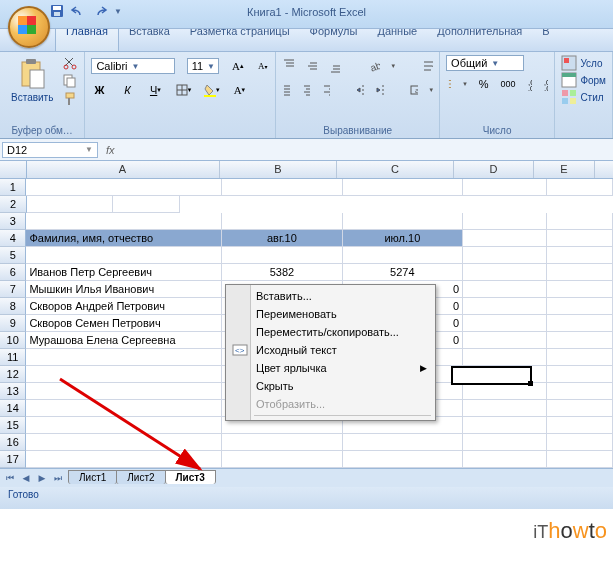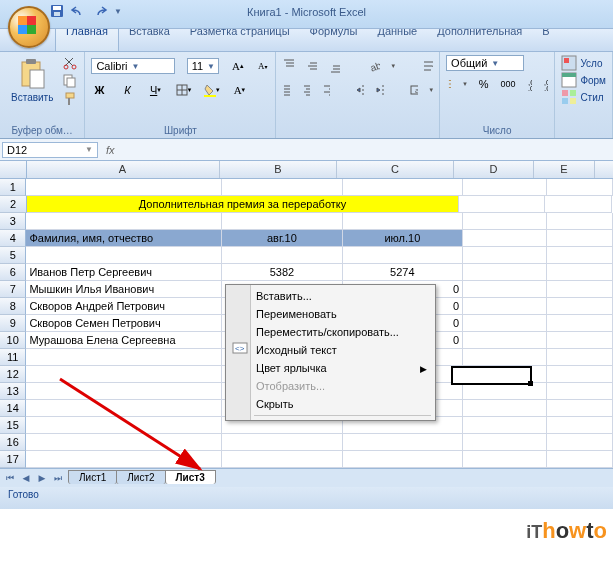--- a/index.html
+++ b/index.html
@@ -31,35 +31,35 @@
 .corner{position:absolute;left:0;top:0;width:26px;height:17px;background:linear-gradient(#f5f8fc,#d7e3f2);border-right:1px solid #9cb8d8;border-bottom:1px solid #9cb8d8}
 .rows{position:relative}
 .row{display:flex;height:17px}
 .row-h{width:26px;background:linear-gradient(#f5f8fc,#d7e3f2);border-right:1px solid #9cb8d8;border-bottom:1px solid #b8c8dc;text-align:center;font-size:11px;line-height:17px}
 .cell{border-right:1px solid #d0d7e5;border-bottom:1px solid #d0d7e5;padding:0 3px;font-size:11px;line-height:17px;overflow:hidden;white-space:nowrap}
 .yellow{background:#ffff00}
 .blue-h{background:#8aa8d0;color:#000}
 .sel-cell{position:absolute;border:2px solid #000;pointer-events:none;background:#fff}
 .sel-cell::after{content:"";position:absolute;right:-3px;bottom:-3px;width:5px;height:5px;background:#000}
 .ctx-menu{position:absolute;background:#f4f4f4;border:1px solid #868686;box-shadow:2px 2px 4px rgba(0,0,0,.3);padding:2px;z-index:20;font-size:11px}
-.ctx-item{padding:3px 24px 3px 28px;position:relative;display:flex;align-items:flex-end;color:#000}
+.ctx-item{padding:3px 24px 3px 28px;position:relative;display:flex;align-items:center;color:#000}
 .ctx-item.dis{color:#999}
 .ctx-item .arr-r{position:absolute;right:6px;font-size:9px}
 .ctx-item .mico{position:absolute;left:4px;width:16px;height:16px}
 .ctx-sep{height:1px;background:#c5c5c5;margin:2px 2px 2px 26px}
 .ctx-strip{position:absolute;left:0;top:0;bottom:0;width:24px;background:#e9e9e9;border-right:1px solid #c5c5c5}
 .sheet-tabs{display:flex;height:18px;background:#d6e5f5;border-top:1px solid #9cb8d8;align-items:center}
 .nav-btns{display:flex;padding:0 2px}
 .nav-btns div{width:16px;text-align:center;color:#4a6a9a;font-size:9px}
 .sht{padding:1px 10px;background:#fff;border:1px solid #888;border-bottom:none;border-radius:0 0 3px 3px;font-size:10px;margin-right:-1px;position:relative;top:-1px}
 .sht.active{background:#fff;font-weight:700}
 .sht.inactive{background:#cadcf0}
 .statusbar{height:18px;background:linear-gradient(#dce9f7,#cadcf0);padding:2px 8px;font-size:10px;color:#15428b}
 .arrow-overlay{position:absolute;z-index:15;pointer-events:none}
-.watermark{position:absolute;right:6px;bottom:22px;z-index:30;font-family:Arial;font-weight:700}
+.watermark{position:absolute;right:6px;bottom:22px;z-index:30;font-family:Arial;font-weight:400}
 .watermark .it{color:#555;font-size:18px}
 .watermark .howto{font-size:22px}
 .watermark .h{color:#f7931e}.watermark .o{color:#333}.watermark .w{color:#f7931e}.watermark .t{color:#333}.watermark .o2{color:#f7931e}
 </style>
 </head>
 <body>
 
 <div class="titlebar">
   <div class="office-btn"></div>
   <div class="qat">
@@ -164,21 +164,20 @@
               <rect x="1" y="12" width="12" height="2" fill="#ffff00"></rect>
             </svg>
             <span style="font-size:7px">▾</span>
           </div>
         <div class="ico">
             <span style="font-family:serif;color:#000">A</span>
             <span style="font-size:7px">▾</span>
           </div>
       </div>
     </div>
-    <div class="group-title">Шрифт</div>
   </div>
 
   <div class="group" style="min-width:146px">
     <div style="display:flex;flex-direction:column;gap:2px">
       <div class="srow">
         <svg width="16" height="16">
             <g stroke="#555">
               <line x1="2" y1="2" x2="14" y2="2"></line>
               <line x1="4" y1="5" x2="12" y2="5"></line>
               <line x1="4" y1="8" x2="12" y2="8"></line>
@@ -256,20 +255,21 @@
             </g>
           </svg>
         <div style="width:4px"></div>
         <svg width="16" height="16">
             <rect x="1" y="4" width="14" height="8" fill="none" stroke="#555"></rect>
             <text x="5" y="11" font-size="8" fill="#555">a</text>
           </svg>
           <span style="font-size:7px;color:#555">▾</span>
       </div>
     </div>
+    <div class="group-title">Выравнивание</div>
   </div>
 
   <div class="group" style="min-width:80px">
     <div style="display:flex;flex-direction:column;gap:2px">
       <div class="combo" style="width:70px">
           <span>Общий</span>
           <span class="arr">▼</span>
         </div>
       <div class="srow">
         <svg width="16" height="16">
@@ -346,21 +346,20 @@
     <div class="row">
         <div class="row-h">1</div>
         <div class="cell" style="width:193px"></div>
         <div class="cell" style="width:116px"></div>
         <div class="cell" style="width:116px"></div>
         <div class="cell" style="width:79px"></div>
         <div class="cell" style="width:60px"></div>
       </div>
     <div class="row">
         <div class="row-h">2</div>
-        <div class="cell yellow" style="width:425px;text-align:center">Дополнительная премия за переработку</div>
         <div class="cell" style="width:79px"></div>
         <div class="cell" style="width:60px"></div>
       </div>
     <div class="row">
         <div class="row-h">3</div>
         <div class="cell" style="width:193px"></div>
         <div class="cell" style="width:116px"></div>
         <div class="cell" style="width:116px"></div>
         <div class="cell" style="width:79px"></div>
         <div class="cell" style="width:60px"></div>
@@ -504,25 +503,25 @@
           <span class="mico"><svg width="16" height="16">
               <rect x="1" y="3" width="14" height="10" fill="#fff" stroke="#888"></rect>
               <text x="3" y="11" font-size="8" fill="#36a">&lt;&gt;</text>
             </svg></span>
           <span>Исходный текст</span>
         </div>
       <div class="ctx-item">
           <span>Цвет ярлычка</span>
           <span class="arr-r">▶</span>
         </div>
+      <div class="ctx-item">
+          <span>Скрыть</span>
+        </div>
       <div class="ctx-item dis">
           <span>Отобразить...</span>
-        </div>
-      <div class="ctx-item">
-          <span>Скрыть</span>
         </div>
       <div class="ctx-sep"></div>
     </div>
   </div>
 </div>
 
 <div class="sheet-tabs">
   <div class="nav-btns">
     <div>⏮</div>
     <div>◀</div>

